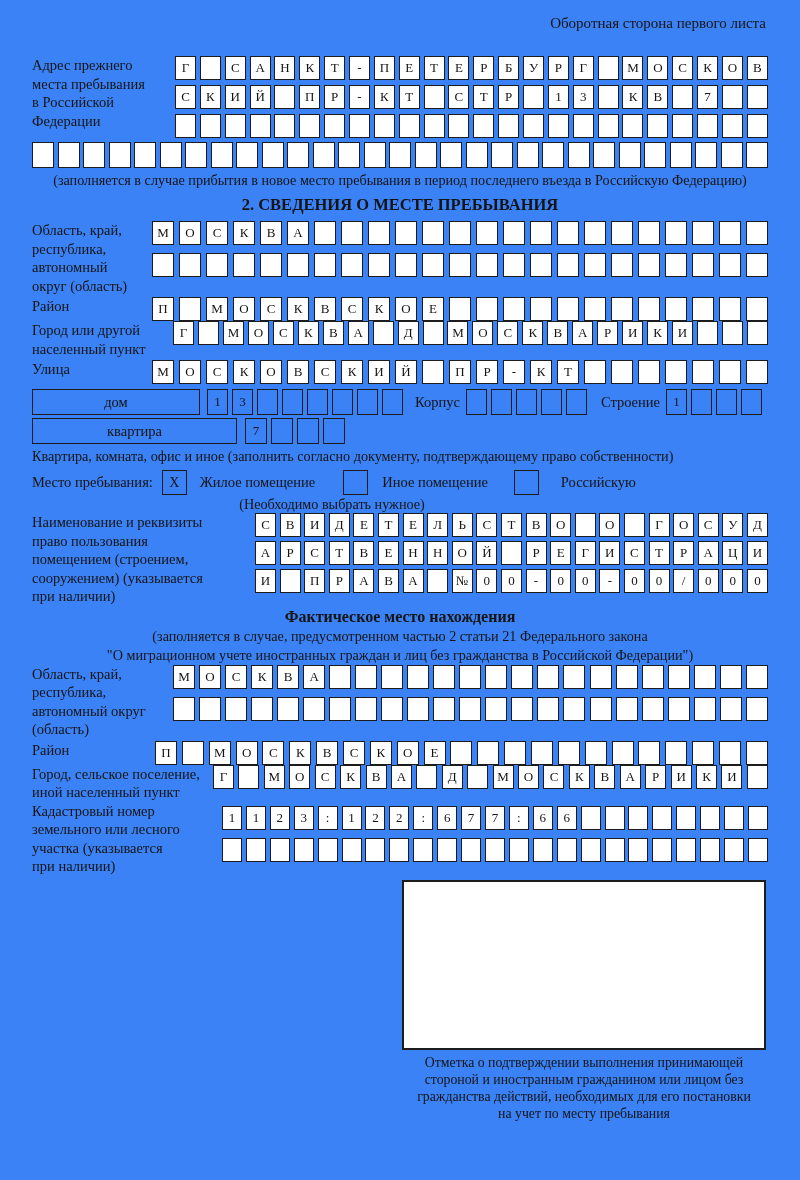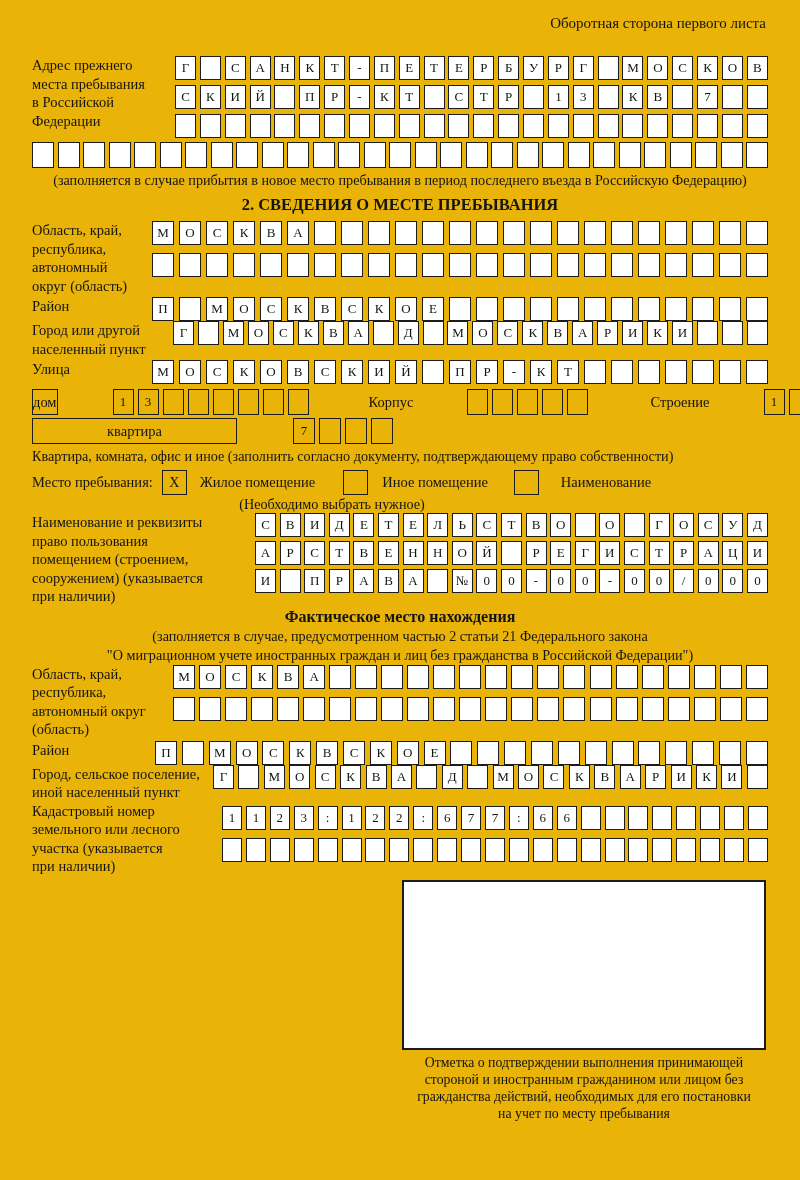--- a/index.html
+++ b/index.html
@@ -1,18 +1,18 @@
 <!DOCTYPE html>
 <html><head>
 <meta charset="utf-8">
 <style>
   html,body{margin:0;padding:0;background:#fff;}
   .page{
     width:800px;height:1180px;box-sizing:border-box;
-    padding:0 32px;background:#eab308;color:#141414;
+    padding:0 32px;background:#3b82f6;color:#141414;
     font-family:"Liberation Serif","DejaVu Serif",serif;
     position:relative;overflow:hidden;
   }
   .header-note{padding-top:14px;text-align:right;font-size:15px;line-height:18px;padding-right:2px;}
   .frow{display:flex;align-items:flex-start;justify-content:flex-end;}
   .flabel{font-size:14.5px;line-height:18.5px;flex-shrink:0;}
   .w120{width:120px}.w141{width:141px}.w143{width:143px}.w123{width:123px}
   .w181{width:181px}.w190{width:190px}.w223{width:223px}
   .cellcol{flex:1;display:flex;flex-direction:column;gap:5px;}
   .cellcol.g8{gap:8px;}
@@ -30,21 +30,21 @@
   .cells-inline{display:flex;gap:4px;}
   .cells-inline .cell{
     width:var(--cw,21px);height:26px;box-sizing:border-box;border:1.8px solid #1c1c1c;
     display:flex;align-items:center;justify-content:center;font-size:13px;
   }
   .wide-box{
     box-sizing:border-box;border:1.8px solid #1c1c1c;height:26px;
     display:flex;align-items:center;justify-content:center;font-size:14.5px;
   }
   .inline-label{font-size:14.5px;line-height:26px;white-space:nowrap;}
-  .house-row,.apt-row{display:flex;align-items:center;gap:48px;}
+  .house-row,.apt-row{display:flex;align-items:center;}
   .stay-row{display:flex;align-items:center;font-size:14.5px;}
   .checkbox{
     width:25px;height:25px;box-sizing:border-box;border:1.8px solid #1c1c1c;
     display:flex;align-items:center;justify-content:center;font-size:14px;flex-shrink:0;
   }
   .stay-note{margin-left:140px;width:320px;text-align:center;font-size:14.2px;line-height:17px;margin-top:1px;}
   .fact-title{text-align:center;font-weight:bold;font-size:16px;line-height:21px;}
   .fact-notes{text-align:center;font-size:14.2px;line-height:19px;}
   .confirm-wrap{margin-left:336px;width:432px;margin-top:4px;}
   .confirm-box{width:364px;height:170px;box-sizing:border-box;border:2px solid #1c1c1c;margin-left:34px;background:#fff;}
@@ -378,21 +378,21 @@
   </div>
   <div class="note mt3">Квартира, комната, офис и иное (заполнить согласно документу, подтверждающему право собственности)</div>
 
   <div class="stay-row mt5">
     <span>Место пребывания:</span>
     <span class="checkbox" style="margin:0 13px 0 9px">X</span>
     <span>Жилое помещение</span>
     <span class="checkbox" style="margin:0 14px 0 28px"></span>
     <span>Иное помещение</span>
     <span class="checkbox" style="margin:0 22px 0 26px"></span>
-    <span>Наименование</span>
+    <span>Российскую</span>
   </div>
   <div class="stay-note">(Необходимо выбрать нужное)</div>
 
   <div class="frow mt4">
     <div class="flabel w223">
         <div>Наименование и реквизиты</div>
         <div>право пользования</div>
         <div>помещением (строением,</div>
         <div>сооружением) (указывается</div>
         <div>при наличии)</div>

